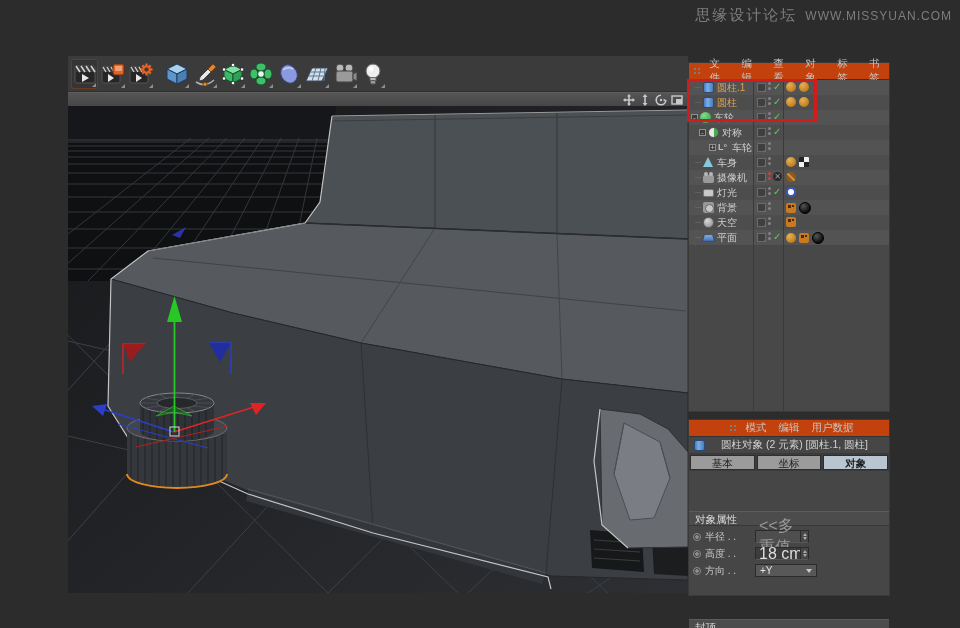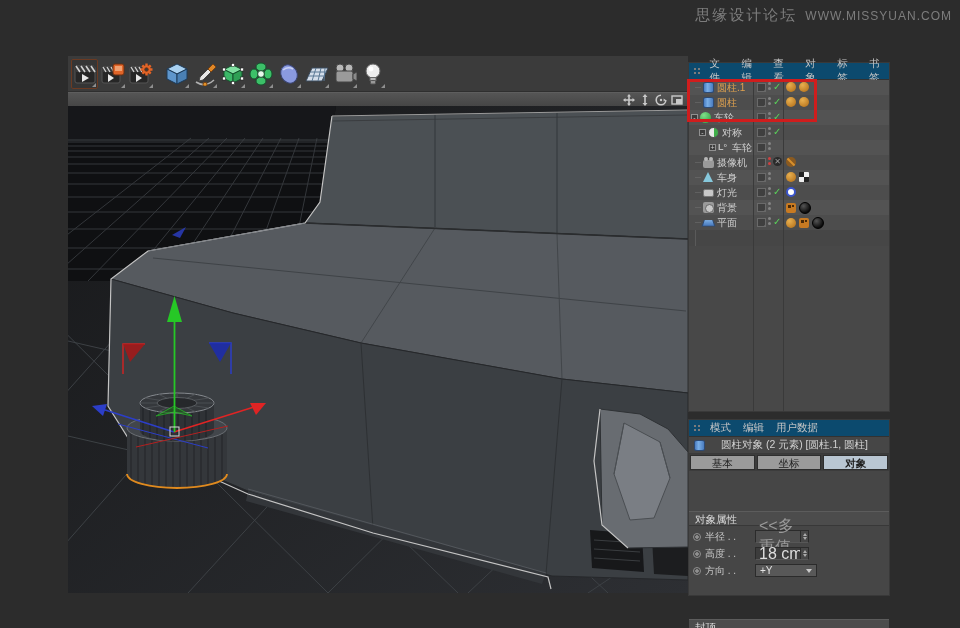--- a/index.html
+++ b/index.html
@@ -32,22 +32,22 @@
     background:linear-gradient(#555,#464646); border-top:1px solid #5e5e5e;
     display:flex; justify-content:flex-end; align-items:center; gap:4px; padding-right:5px; }
   .viewport { position:absolute; left:68px; top:106px; width:620px; height:487px; background:#202225; }
   .viewport svg { display:block; }
 
   
   .panel { position:absolute; left:688px; width:202px; background:#464646;
     border:1px solid #393939; color:#c9c9c9; font-size:10.5px; }
   .om { top:62px; height:350px; }
   .am { top:419px; height:177px; }
-  .pmenu { height:17px; background:#0c4a6e; border-bottom:1px solid #323232;
-    display:flex; align-items:center; gap:12px; padding-left:4px; color:#c6c6c6; }
+  .pmenu { height:17px; background:#c2410c; border-bottom:1px solid #323232;
+    display:flex; align-items:center; gap:12px; padding-left:4px; color:#c6c6c6;justify-content:center; }
   .grip { width:9px; height:9px; margin-right:-4px;
     background:
       radial-gradient(circle at 2px 2px,#7c7c7c 1px,transparent 1.2px),
       radial-gradient(circle at 6px 2px,#7c7c7c 1px,transparent 1.2px),
       radial-gradient(circle at 2px 6px,#7c7c7c 1px,transparent 1.2px),
       radial-gradient(circle at 6px 6px,#7c7c7c 1px,transparent 1.2px); }
   .pmenu span { cursor:default; }
 
   
   .om-rows { position:relative; }
@@ -527,52 +527,52 @@
         <span class="oname">车轮</span>
         <span class="tglsq"></span>
         <span class="dots">
             <i></i>
             <i></i>
           </span>
       </div>
 
       <div class="om-row">
         <span class="dash"></span>
+          <span class="oicon">
+            <span class="ic-pyr" style="display:block"></span>
+          </span>
+        <span class="oname">车身</span>
+        <span class="tglsq"></span>
+        <span class="dots">
+            <i></i>
+            <i></i>
+          </span>
+        <span class="tags">
+            <span class="tag phong"></span>
+            <span class="tag checker"></span>
+          </span>
+      </div>
+
+      <div class="om-row">
+        <span class="dash"></span>
           <span class="oicon ic-cam"></span>
         <span class="oname">摄像机</span>
         <span class="tglsq"></span>
         <span class="dots red">
             <i></i>
             <i></i>
           </span>
         <span class="camx">✕</span>
         <span class="tags">
             <span class="tag prohibit"></span>
           </span>
       </div>
 
       <div class="om-row">
         <span class="dash"></span>
-          <span class="oicon">
-            <span class="ic-pyr" style="display:block"></span>
-          </span>
-        <span class="oname">车身</span>
-        <span class="tglsq"></span>
-        <span class="dots">
-            <i></i>
-            <i></i>
-          </span>
-        <span class="tags">
-            <span class="tag phong"></span>
-            <span class="tag checker"></span>
-          </span>
-      </div>
-
-      <div class="om-row">
-        <span class="dash"></span>
           <span class="oicon ic-light"></span>
         <span class="oname">灯光</span>
         <span class="tglsq"></span>
         <span class="dots">
             <i></i>
             <i></i>
           </span>
         <span class="chk">✓</span>
         <span class="tags">
             <span class="tag target"></span>
@@ -587,20 +587,33 @@
         <span class="dots">
             <i></i>
             <i></i>
           </span>
         <span class="tags">
             <span class="tag film"></span>
             <span class="tag material"></span>
           </span>
       </div>
 
+      <div class="om-row">
+        <span class="dash"></span>
+          <span class="oicon ic-sky"></span>
+        <span class="oname">天空</span>
+        <span class="tglsq"></span>
+        <span class="dots">
+            <i></i>
+            <i></i>
+          </span>
+        <span class="tags">
+            <span class="tag film"></span>
+          </span>
+      </div>
 
       <div class="om-row">
         <span class="dash"></span>
           <span class="oicon ic-plane"></span>
         <span class="oname">平面</span>
         <span class="tglsq"></span>
         <span class="dots">
             <i></i>
             <i></i>
           </span>

